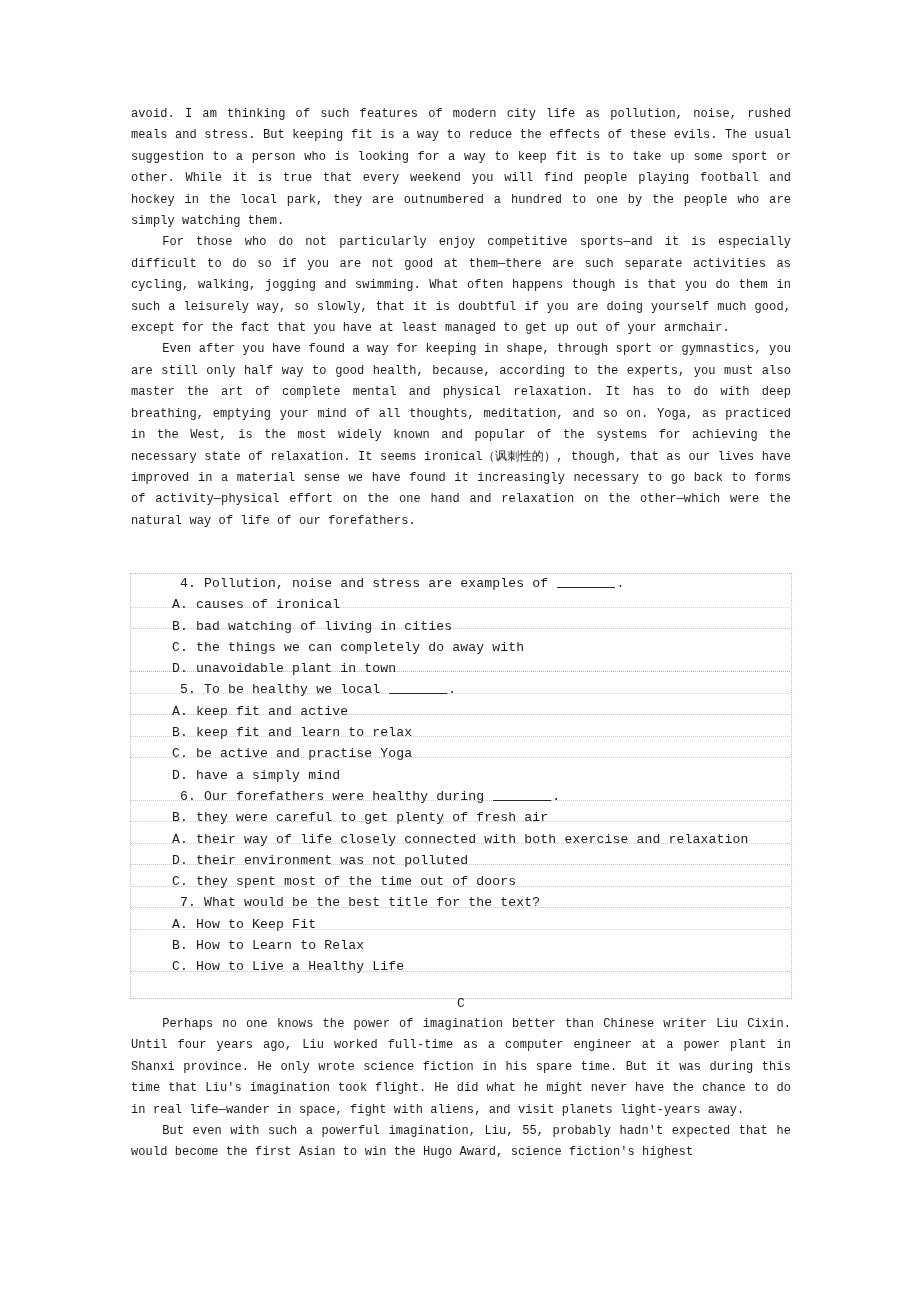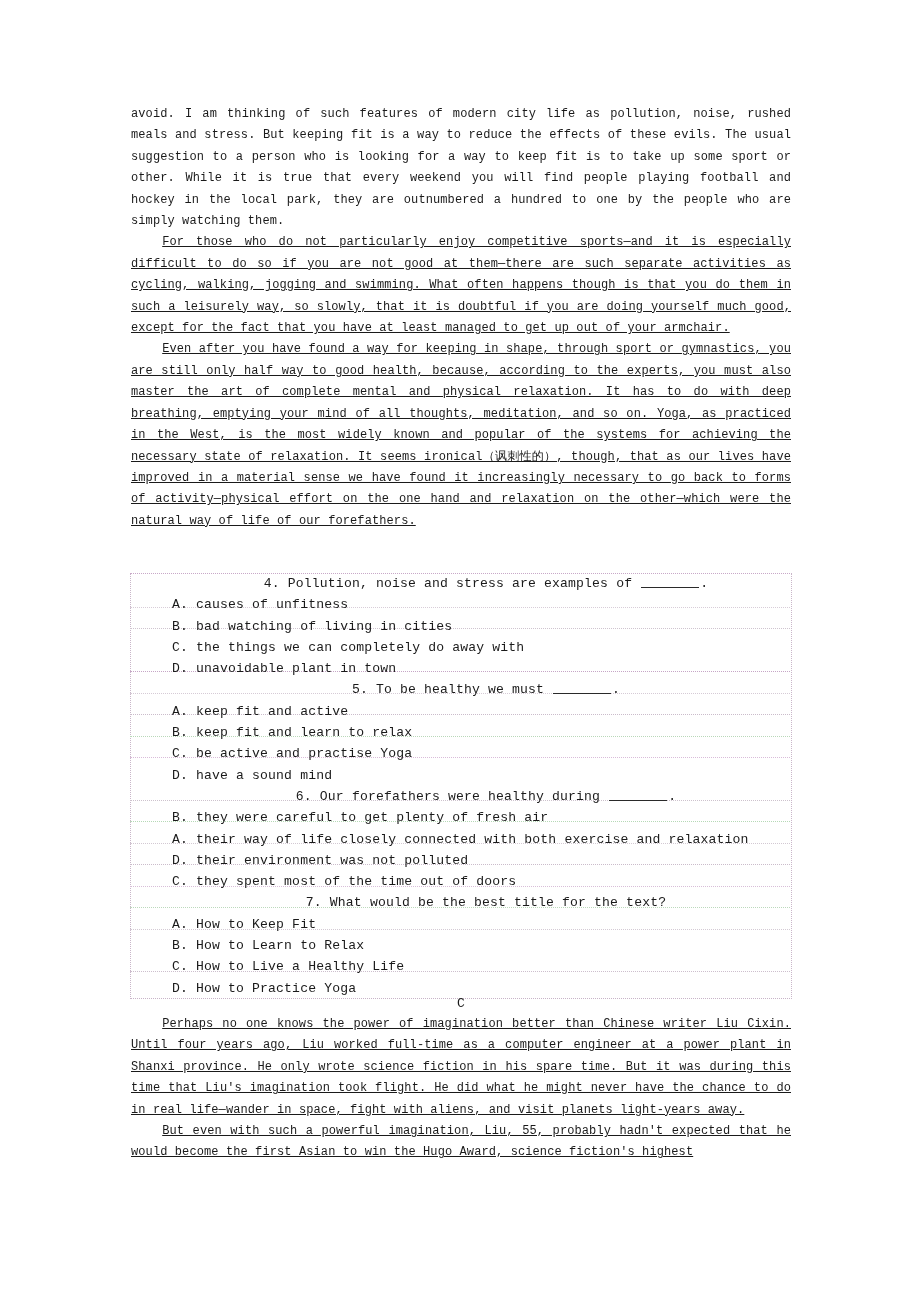--- a/index.html
+++ b/index.html
@@ -36,21 +36,20 @@
     font-size: 12px;
     line-height: 21.4px;
     text-align: justify;
     text-align-last: left;
     text-justify: inter-word;
     letter-spacing: 0.1px;
     word-spacing: 0px;
   }
   p.para.indent {
     text-indent: 2.6em;
-    text-decoration: underline;
   }
 
   
   .qblock {
     position: absolute;
     left: 130px;
     top: 573px;
     width: 660px;
     height: 426px;
   }
@@ -77,21 +76,20 @@
     width: 620px;
   }
   .qline {
     font-size: 13.1px;
     line-height: 21.3px;
     white-space: nowrap;
     letter-spacing: 0.15px;
   }
   .qline.stem {
     padding-left: 8px;
-    text-align: center;
   }
   .blank {
     display: inline-block;
     border-bottom: 1px solid #2a2a2a;
     width: 58px;
     height: 11px;
     margin: 0 1px -1px 1px;
   }
 
   
@@ -147,55 +145,55 @@
 
     <div class="qlines">
 
       <div class="qline stem">
         <span>4.</span>
         <span>Pollution, noise and stress are examples of</span>
         <span class="blank"></span><span>.</span>
       </div>
       <div class="qline">
         <span>A.</span>
-        <span>causes of unfitness</span>
+        <span>causes of ironical</span>
       </div>
       <div class="qline">
         <span>B.</span>
         <span>bad watching of living in cities</span>
       </div>
       <div class="qline">
         <span>C.</span>
         <span>the things we can completely do away with</span>
       </div>
       <div class="qline">
         <span>D.</span>
         <span>unavoidable plant in town</span>
       </div>
 
       <div class="qline stem">
         <span>5.</span>
-        <span>To be healthy we must</span>
+        <span>To be healthy we local</span>
         <span class="blank"></span><span>.</span>
       </div>
       <div class="qline">
         <span>A.</span>
         <span>keep fit and active</span>
       </div>
       <div class="qline">
         <span>B.</span>
         <span>keep fit and learn to relax</span>
       </div>
       <div class="qline">
         <span>C.</span>
         <span>be active and practise Yoga</span>
       </div>
       <div class="qline">
         <span>D.</span>
-        <span>have a sound mind</span>
+        <span>have a simply mind</span>
       </div>
 
       <div class="qline stem">
         <span>6.</span>
         <span>Our forefathers were healthy during</span>
         <span class="blank"></span><span>.</span>
       </div>
       <div class="qline">
         <span>B.</span>
         <span>they were careful to get plenty of fresh air</span>
@@ -221,24 +219,20 @@
         <span>A.</span>
         <span>How to Keep Fit</span>
       </div>
       <div class="qline">
         <span>B.</span>
         <span>How to Learn to Relax</span>
       </div>
       <div class="qline">
         <span>C.</span>
         <span>How to Live a Healthy Life</span>
-      </div>
-      <div class="qline">
-        <span>D.</span>
-        <span>How to Practice Yoga</span>
       </div>
 
     </div>
   </div>
 
   <div class="section-letter">C</div>
 
   <div class="content-lower">
     <p class="para indent">Perhaps no one knows the power of imagination better than Chinese writer Liu Cixin. Until four years ago, Liu worked full-time as a computer engineer at a power plant in Shanxi province. He only wrote science fiction in his spare time. But it was during this time that Liu's imagination took flight. He did what he might never have the chance to do in real life—wander in space, fight with aliens, and visit planets light-years away.</p>
     <p class="para indent">But even with such a powerful imagination, Liu, 55, probably hadn't expected that he would become the first Asian to win the Hugo Award, science fiction's highest</p>

